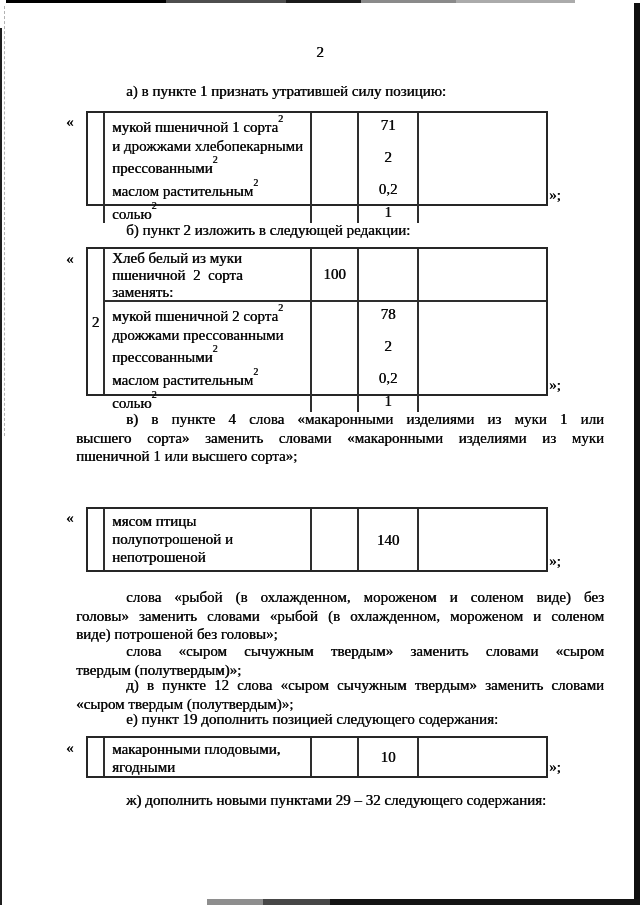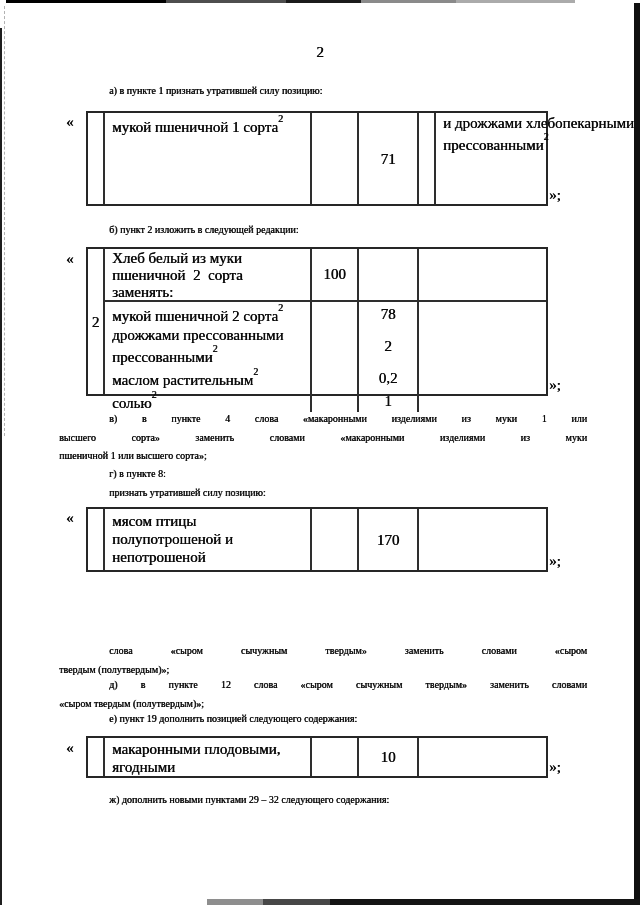--- a/index.html
+++ b/index.html
@@ -2,30 +2,30 @@
 <html><head>
 <meta charset="utf-8">
 <style>
   html,body{margin:0;padding:0;background:#e8e8e8;}
   .page{
     position:relative;width:640px;height:905px;background:#ffffff;overflow:hidden;
     font-family:"Liberation Serif","DejaVu Serif",serif;color:#0a0a0a;
   }
   .txt{text-shadow:0.4px 0 0 currentColor;}
   
-  .para{position:absolute;left:59px;width:528px;font-size:10px;line-height:18.6px;}
+  .para{position:absolute;left:76px;width:528px;font-size:15px;line-height:18.6px;}
   .ln{text-align:left;}
   .ln.just{text-align:justify;text-align-last:justify;}
   .ln.ind{padding-left:50px;}
   .pgnum{position:absolute;top:44px;left:0;width:640px;text-align:center;font-size:15px;}
   
   .tbl{
     position:absolute;left:86px;width:462px;box-sizing:border-box;
     border:2px solid #262626;background:#fff;font-size:15px;line-height:18px;
-    display:flex;
+    display:flex;flex-direction:column;
   }
   .trow{display:flex;align-items:stretch;}
   .grow{flex:1;border-radius:6px;}
   .c{box-sizing:border-box;}
   .c1{width:15px;flex:none;}
   .c2{width:207px;flex:none;border-left:2px solid #2e2e2e;padding:1px 4px 0 7px;}
   .c2x{width:205px;flex:none;padding:1px 21px 0 7px;}
   .c3{width:47px;flex:none;border-left:2px solid #2e2e2e;display:flex;align-items:center;justify-content:center;}
   .c4{width:60px;flex:none;border-left:2px solid #2e2e2e;display:flex;align-items:center;justify-content:center;text-align:right;}
   .c5{flex:1;border-left:2px solid #2e2e2e;}
@@ -182,43 +182,44 @@
     </div>
   </div>
   <span class="qclose txt" style="top:377px">»;</span>
 
   <div class="para txt" style="top:410px">
     <div class="ln just ind">в) в пункте 4 слова «макаронными изделиями из муки 1 или</div>
     <div class="ln just">высшего сорта» заменить словами «макаронными изделиями из муки</div>
     <div class="ln">пшеничной 1 или высшего сорта»;</div>
   </div>
 
-  <div class="para txt" style="top:465px">
-    <div class="ln ind">г) в пункте 8:</div>
-    <div class="ln ind">признать утратившей силу позицию:</div>
-  </div>
 
   <span class="qmark txt" style="top:510px">«</span>
   <div class="tbl txt" style="top:507px;height:65px">
     <div class="trow grow">
       <div class="c c1"></div>
       <div class="c c2" style="padding-top:3px">
         <div class="tln">мясом птицы</div>
         <div class="tln">полупотрошеной и</div>
         <div class="tln">непотрошеной</div>
       </div>
       <div class="c c3"></div>
       <div class="c c4">
-          <span>170</span>
+          <span>140</span>
         </div>
       <div class="c c5"></div>
     </div>
   </div>
   <span class="qclose txt" style="top:553px">»;</span>
 
+  <div class="para txt" style="top:588px">
+    <div class="ln just ind">слова «рыбой (в охлажденном, мороженом и соленом виде) без</div>
+    <div class="ln just">головы» заменить словами «рыбой (в охлажденном, мороженом и соленом</div>
+    <div class="ln">виде) потрошеной без головы»;</div>
+  </div>
 
   <div class="para txt" style="top:642px">
     <div class="ln just ind">слова «сыром сычужным твердым» заменить словами «сыром</div>
     <div class="ln">твердым (полутвердым)»;</div>
   </div>
 
   <div class="para txt" style="top:676px">
     <div class="ln just ind">д) в пункте 12 слова «сыром сычужным твердым» заменить словами</div>
     <div class="ln">«сыром твердым (полутвердым)»;</div>
   </div>

